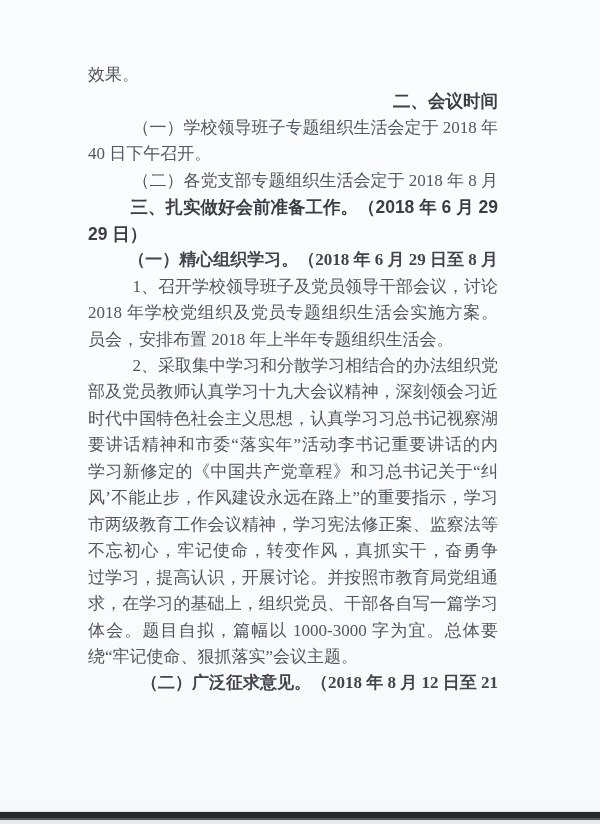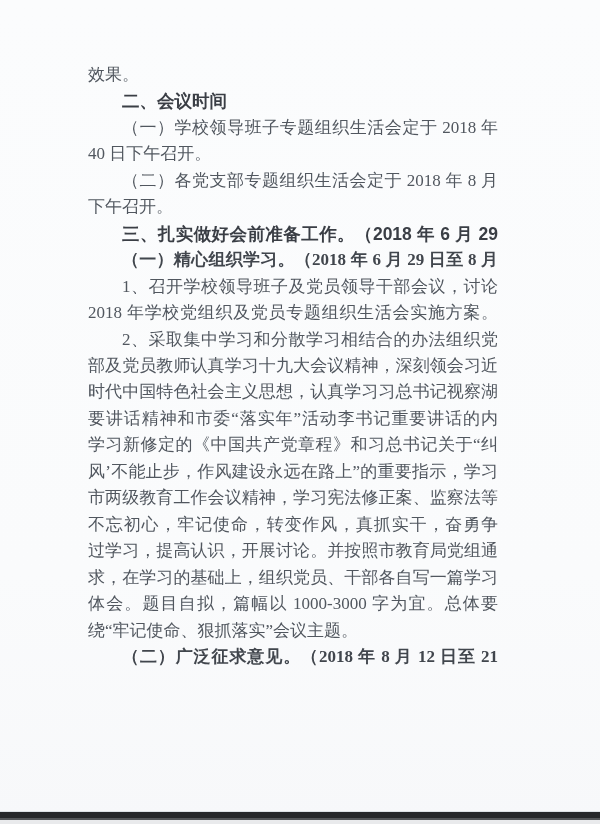--- a/index.html
+++ b/index.html
@@ -32,20 +32,21 @@
     white-space: nowrap;
   }
   .ln.fill {
     white-space: normal;
     text-align: justify;
     text-align-last: justify;
     text-justify: inter-character;
   }
   .ln.indent {
     padding-left: 34px;
+    text-align: right;
   }
   .ln.indent.fill {
     padding-left: 0;
     text-indent: 34px;
   }
   .ln.hei {
     font-family: "Liberation Sans", "DejaVu Sans", sans-serif;
     font-weight: 700;
     color: #3a3e45;
     font-size: 17.5px;
@@ -69,25 +70,26 @@
 </head>
 <body>
 
 <div class="scan-page">
   <div class="text-block">
     <div class="ln">效果。</div>
     <div class="ln hei indent">二、会议时间</div>
     <div class="ln indent fill">（一）学校领导班子专题组织生活会定于 2018 年 8 月</div>
     <div class="ln">40 日下午召开。</div>
     <div class="ln indent fill">（二）各党支部专题组织生活会定于 2018 年 8 月 31 日</div>
-    <div class="ln">下午召开。</div>
     <div class="ln hei indent fill">三、扎实做好会前准备工作。（2018 年 6 月 29 日至 8 月</div>
+    <div class="ln hei">29 日）</div>
     <div class="ln kai indent fill">（一）精心组织学习。（2018 年 6 月 29 日至 8 月 12 日）</div>
     <div class="ln indent fill">1、召开学校领导班子及党员领导干部会议，讨论制定</div>
     <div class="ln fill">2018 年学校党组织及党员专题组织生活会实施方案。召开动</div>
+    <div class="ln">员会，安排布置 2018 年上半年专题组织生活会。</div>
     <div class="ln indent fill">2、采取集中学习和分散学习相结合的办法组织党员干</div>
     <div class="ln fill">部及党员教师认真学习十九大会议精神，深刻领会习近平新</div>
     <div class="ln fill">时代中国特色社会主义思想，认真学习习总书记视察湖北重</div>
     <div class="ln fill">要讲话精神和市委“落实年”活动李书记重要讲话的内容。</div>
     <div class="ln fill">学习新修定的《中国共产党章程》和习总书记关于“纠正‘四</div>
     <div class="ln fill">风’不能止步，作风建设永远在路上”的重要指示，学习省、</div>
     <div class="ln fill">市两级教育工作会议精神，学习宪法修正案、监察法等内容。</div>
     <div class="ln fill">不忘初心，牢记使命，转变作风，真抓实干，奋勇争先。通</div>
     <div class="ln fill">过学习，提高认识，开展讨论。并按照市教育局党组通知要</div>
     <div class="ln fill">求，在学习的基础上，组织党员、干部各自写一篇学习心得</div>

